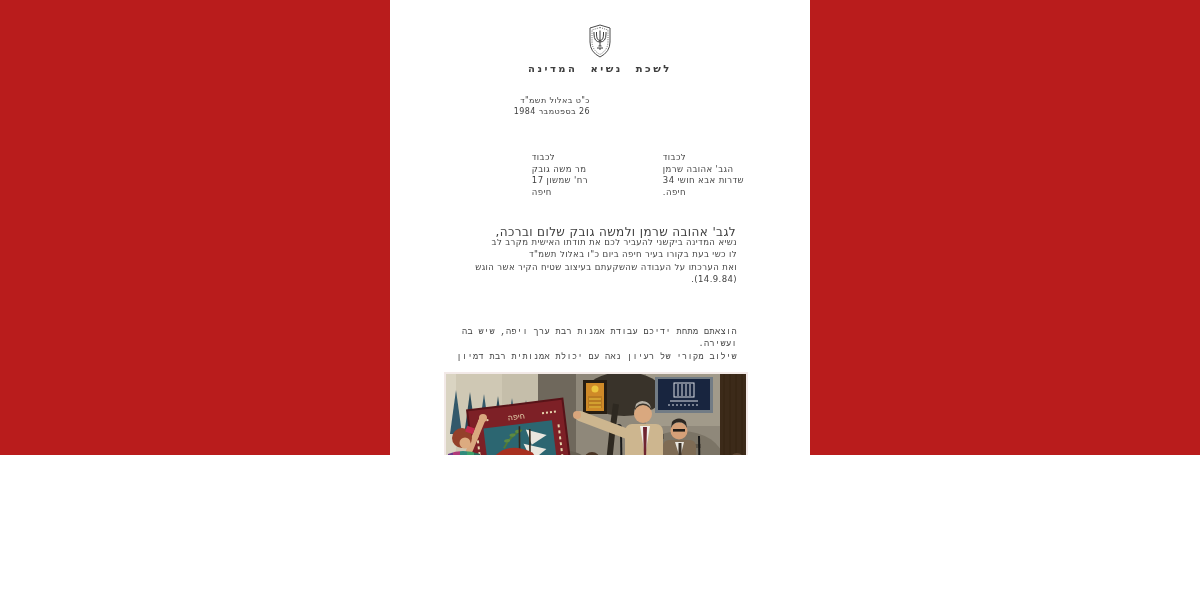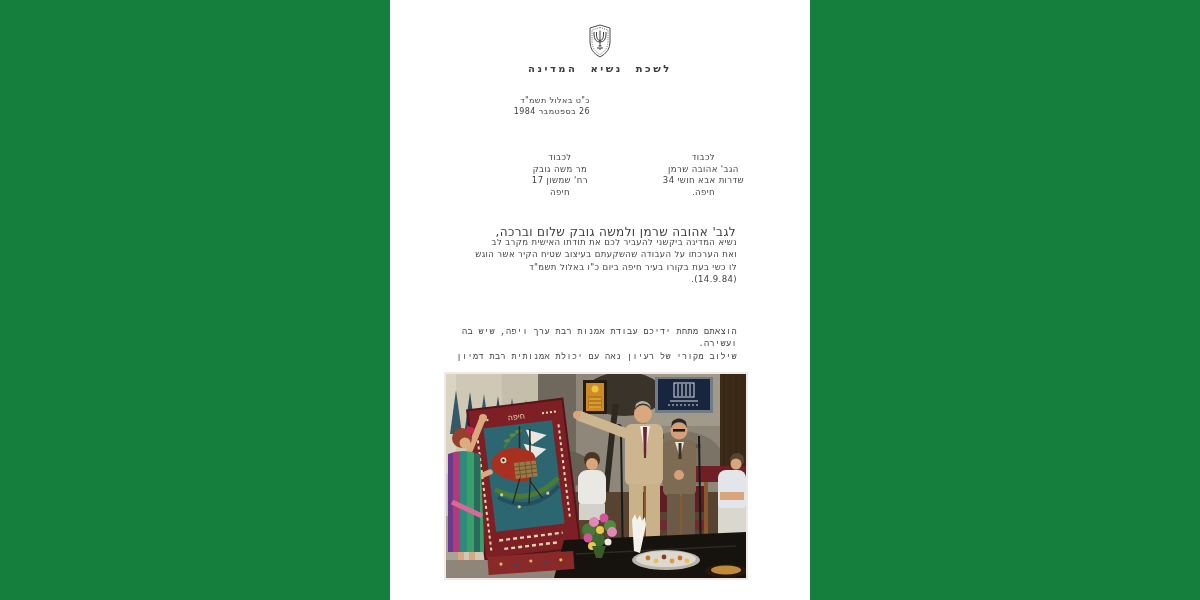--- a/index.html
+++ b/index.html
@@ -1,25 +1,25 @@
 <!DOCTYPE html>
 <html><head>
 <meta charset="utf-8">
 <style>
   html,body{margin:0;padding:0;}
-  .stage{position:relative;width:1200px;height:600px;background:#15803d;overflow:hidden;
+  .stage{position:relative;width:1200px;height:455px;background:#b91c1c;overflow:hidden;
          font-family:"DejaVu Sans",sans-serif;}
   .paper{position:absolute;left:390px;top:0;width:420px;height:600px;background:#ffffff;direction:rtl;}
   .typed{color:#3e3e3e;}
   .emblem{position:absolute;top:24px;left:50%;transform:translateX(-50%);width:24px;height:34px;}
   .office-title{position:absolute;top:63px;left:0;right:0;text-align:center;
                 font-size:10px;font-weight:bold;letter-spacing:2.5px;word-spacing:7px;}
   .dateline{position:absolute;top:95px;right:220px;text-align:right;font-size:8px;
             line-height:11px;letter-spacing:.4px;white-space:nowrap;}
-  .addr{position:absolute;top:152px;text-align:center;font-size:8.5px;line-height:11.5px;
+  .addr{position:absolute;top:152px;text-align:left;font-size:8.5px;line-height:11.5px;
         letter-spacing:.4px;white-space:nowrap;}
   .addr-right{right:66px;}
   .addr-left{right:222px;}
   .greeting{position:absolute;top:225px;right:74px;font-size:12px;letter-spacing:.4px;white-space:nowrap;}
   .para{position:absolute;right:73px;width:304px;text-align:right;font-size:8.5px;
         line-height:12.3px;letter-spacing:.4px;}
   .para1{top:236px;}
   .para2{top:326px;font-family:Liberation Mono, monospace;}
   .photo{position:absolute;top:372px;left:54px;width:300px;height:204px;
          border:2px solid #f2e9e7;background:#55412f;}
@@ -67,22 +67,22 @@
       <div>לכבוד</div>
       <div>מר משה גובק</div>
       <div>רח' שמשון 17</div>
       <div>חיפה</div>
     </div>
 
     <div class="greeting typed">לגב' אהובה שרמן ולמשה גובק שלום וברכה,</div>
 
     <div class="para para1 typed">
       <div>נשיא המדינה ביקשני להעביר לכם את תודתו האישית מקרב לב</div>
+      <div>לו כשי בעת בקורו בעיר חיפה ביום כ"ו באלול תשמ"ד</div>
       <div>ואת הערכתו על העבודה שהשקעתם בעיצוב שטיח הקיר אשר הוגש</div>
-      <div>לו כשי בעת בקורו בעיר חיפה ביום כ"ו באלול תשמ"ד</div>
       <div>(14.9.84).</div>
     </div>
 
     <div class="para para2 typed">
       <div>הוצאתם מתחת ידיכם עבודת אמנות רבת ערך ויפה, שיש בה</div>
       <div>ועשירה.</div>
       <div>שילוב מקורי של רעיון נאה עם יכולת אמנותית רבת דמיון</div>
     </div>
 
     <div class="photo">

